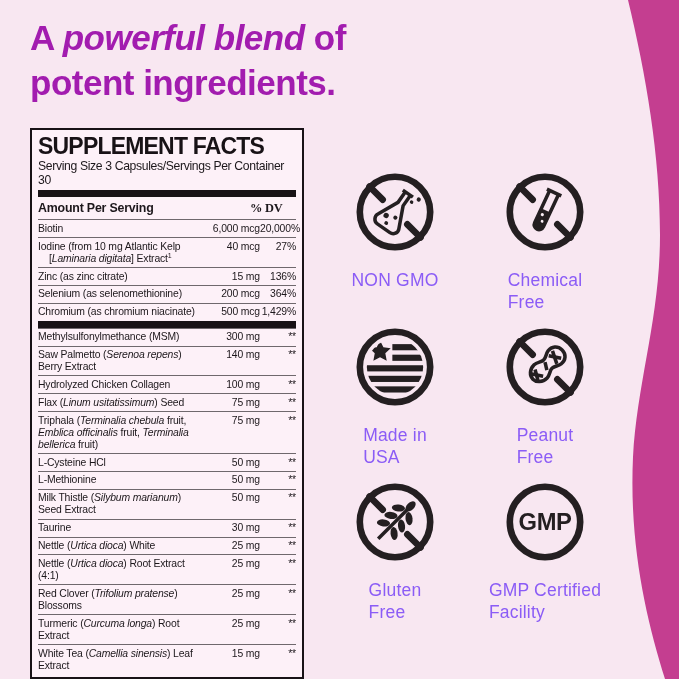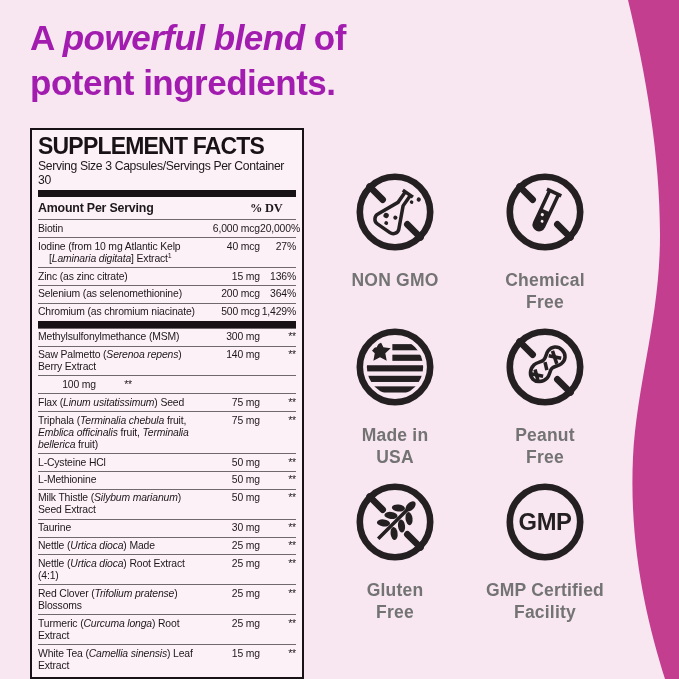--- a/index.html
+++ b/index.html
@@ -44,22 +44,22 @@
   .it{font-style:italic;text-align:center;}
   sup{font-size:7px;line-height:0;vertical-align:super;}
   
   .badges{
     position:absolute;left:320px;top:168px;width:310px;
     display:grid;grid-template-columns:150px 150px;grid-auto-rows:155px;
   }
   .badge{display:flex;flex-direction:column;align-items:center;}
   .badge svg{width:88px;height:88px;flex:0 0 auto;}
   .badge-label{
-    margin-top:13px;font-size:17.5px;font-weight:bold;color:#737373;
-    text-align:center;line-height:1.28;white-space:pre-line;letter-spacing:0.2px;
+    margin-top:13px;font-size:17.5px;font-weight:normal;color:#8b5cf6;
+    line-height:1.28;white-space:pre-line;letter-spacing:0.2px;
   }
   .ic{stroke:#241f21;fill:none;stroke-width:7.5;}
   .ics{stroke:#241f21;stroke-width:7.5;stroke-linecap:round;}
   .thin{stroke:#241f21;stroke-width:4;fill:none;}
   .blk{fill:#241f21;stroke:none;}
 </style>
 </head>
 <body>
 
 <svg class="wave" viewBox="0 0 679 679" aria-hidden="true">
@@ -126,20 +126,23 @@
           <div class="fdv">**</div>
         </div>
         <div class="frow">
           <div class="fname">
             <div><span>Saw Palmetto (</span><span class="it">Serenoa repens</span><span>) Berry Extract</span></div>
           </div>
           <div class="famt">140 mg</div>
           <div class="fdv">**</div>
         </div>
         <div class="frow">
+          <div class="fname">
+            <div><span>Hydrolyzed Chicken Collagen</span></div>
+          </div>
           <div class="famt">100 mg</div>
           <div class="fdv">**</div>
         </div>
         <div class="frow">
           <div class="fname">
             <div><span>Flax (</span><span class="it">Linum usitatissimum</span><span>) Seed</span></div>
           </div>
           <div class="famt">75 mg</div>
           <div class="fdv">**</div>
         </div>
@@ -174,21 +177,21 @@
         </div>
         <div class="frow">
           <div class="fname">
             <div><span>Taurine</span></div>
           </div>
           <div class="famt">30 mg</div>
           <div class="fdv">**</div>
         </div>
         <div class="frow">
           <div class="fname">
-            <div><span>Nettle (</span><span class="it">Urtica dioca</span><span>) Made</span></div>
+            <div><span>Nettle (</span><span class="it">Urtica dioca</span><span>) White</span></div>
           </div>
           <div class="famt">25 mg</div>
           <div class="fdv">**</div>
         </div>
         <div class="frow">
           <div class="fname">
             <div><span>Nettle (</span><span class="it">Urtica dioca</span><span>) Root Extract (4:1)</span></div>
           </div>
           <div class="famt">25 mg</div>
           <div class="fdv">**</div>

